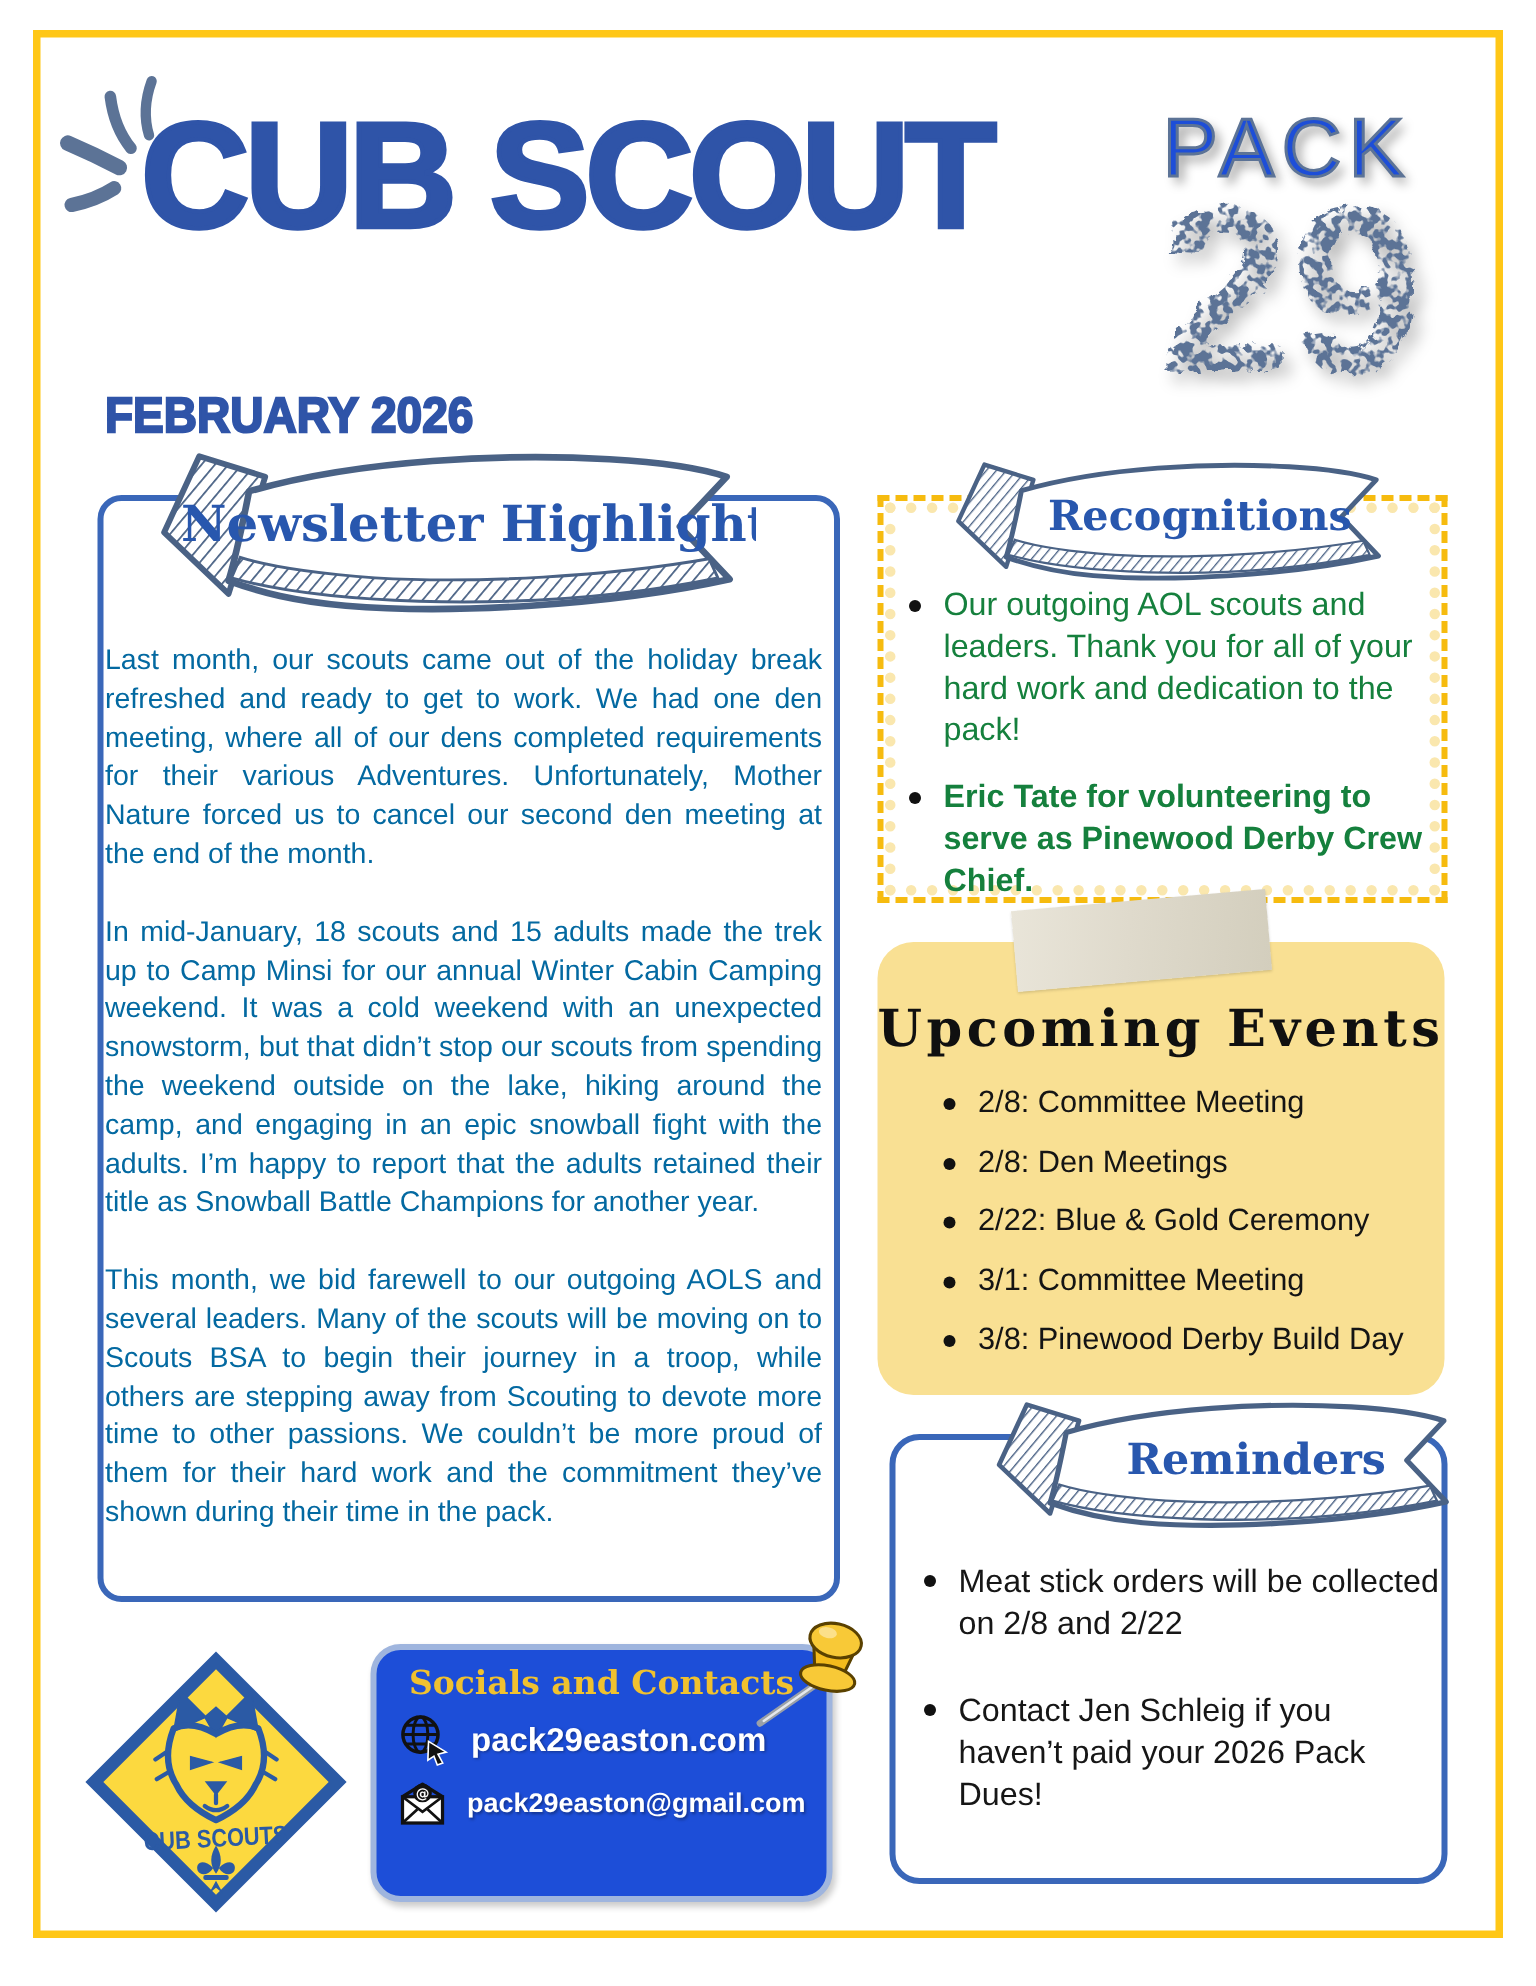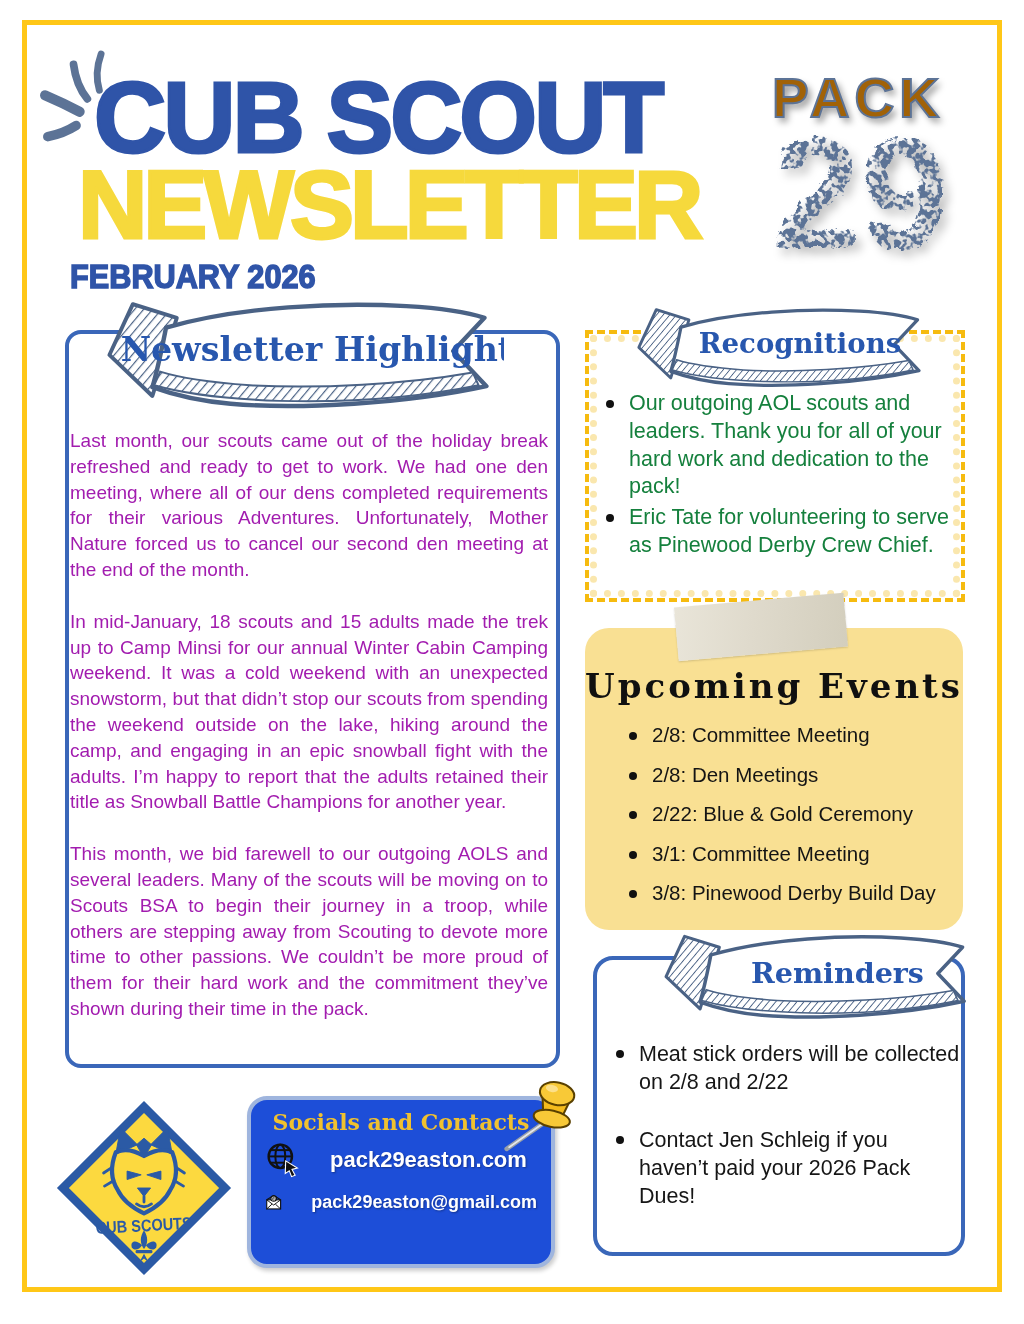--- a/index.html
+++ b/index.html
@@ -17,21 +17,21 @@
   .title1 {
     position:absolute; left:94px; top:60px; font-size:100px; font-weight:bold;
     letter-spacing:-3px; color:#2F54A8; -webkit-text-stroke:3px #2F54A8; white-space:nowrap;
   }
   .title2 {
     position:absolute; left:78px; top:150px; font-size:96px; font-weight:bold;
     letter-spacing:-4px; color:#F6D93C; -webkit-text-stroke:3px #F6D93C; white-space:nowrap;
   }
   .pack-word {
     position:absolute; left:752px; top:66px; width:212px; text-align:center;
-    font-size:55px; font-weight:bold; letter-spacing:5px; color:#a16207;
+    font-size:55px; font-weight:normal; letter-spacing:5px; color:#1d4ed8;
     -webkit-text-stroke:2px #5C7396; text-shadow:4px 5px 7px rgba(0,0,0,.4);
   }
   .pack-num-svg { position:absolute; left:732px; top:98px; filter:drop-shadow(5px 6px 5px rgba(0,0,0,.35)); }
   .issue-date {
     position:absolute; left:70px; top:258px; font-size:33px; font-weight:bold;
     color:#2F54A8; -webkit-text-stroke:1.5px #2F54A8; transform:scaleX(.93); transform-origin:left;
     letter-spacing:0px; white-space:nowrap;
   }
 
   
@@ -43,21 +43,21 @@
   .banner-recognitions text { font-size:38px; }
   .banner-reminders text { font-size:37px; }
 
   
   .highlights-box {
     position:absolute; left:65px; top:330px; width:495px; height:738px;
     border:4px solid #3A67B9; border-radius:16px; box-sizing:border-box; background:#fff;
   }
   .highlights-text {
     position:absolute; left:70px; top:428px; width:478px;
-    font-size:19px; line-height:25.8px; color:#a21caf; text-align:justify;
+    font-size:19px; line-height:25.8px; color:#0369a1; text-align:justify;
   }
   .highlights-text p { margin:0; }
   .highlights-text p + p { margin-top:26px; }
 
   
   .recognitions-box {
     position:absolute; left:585px; top:330px; width:380px; height:272px;
     border:4px dashed #F6BB0F; box-sizing:border-box; background:#fff;
   }
   .recognitions-box::before {
@@ -66,21 +66,21 @@
   .bullets { list-style:none; margin:0; padding:0; }
   .bullets li { position:relative; padding-left:27px; }
   .bullets li::before {
     content:""; position:absolute; left:4px; top:10px; width:8px; height:8px;
     border-radius:50%; background:#111;
   }
   .recognitions-list {
     position:absolute; left:602px; top:390px; width:352px;
     font-size:21.5px; line-height:27.8px; color:#15803d;
   }
-  .recognitions-list li + li { margin-top:3px; }
+  .recognitions-list li + li { margin-top:17px;font-weight:bold; }
 
   
   .events-box {
     position:absolute; left:585px; top:628px; width:378px; height:302px;
     background:#F9E093; border-radius:24px;
   }
   .tape {
     position:absolute; left:676px; top:600px; width:170px; height:54px;
     background:linear-gradient(100deg,#E9E5D9 0%,#DFDACC 45%,#D3CEBD 100%);
     transform:rotate(-5deg); box-shadow:0 1px 2px rgba(0,0,0,.15);
@@ -112,21 +112,21 @@
   .socials-box {
     position:absolute; left:247px; top:1096px; width:308px; height:172px;
     background:#1d4ed8; border:4px solid #9FB5DE; border-radius:20px; box-sizing:border-box;
     box-shadow:2px 3px 4px rgba(0,0,0,.2);
   }
   .socials-title {
     margin-top:9px; text-align:center; font-family:"DejaVu Serif", serif;
     font-weight:bold; font-size:22px; color:#F0C12F;
   }
   .social-row {
-    display:flex; align-items:center; gap:29px; padding:0 14px; margin-top:7px;
+    display:flex; align-items:center; gap:13px; padding:0 14px; margin-top:7px;
   }
   .social-row .label {
     color:#fff; font-weight:bold; font-size:22px; text-shadow:1px 1px 2px rgba(0,0,0,.35);
     white-space:nowrap;
   }
   .social-row .label.small { font-size:18px; }
   .pushpin { position:absolute; left:498px; top:1070px; }
 </style>
 </head>
 <body>
@@ -154,21 +154,20 @@
   <svg class="burst" width="86" height="132" viewBox="0 0 100 150">
     <g stroke="#5C7396" fill="none" stroke-linecap="round">
       <path d="M78,10 Q70,32 76,52" stroke-width="8"></path>
       <path d="M46,22 Q49,46 62,62" stroke-width="9"></path>
       <path d="M13,58 Q34,67 53,77" stroke-width="12"></path>
       <path d="M16,106 Q35,102 49,93" stroke-width="11"></path>
     </g>
   </svg>
 
   <div class="title1">CUB SCOUT</div>
-  <div class="title2">NEWSLETTER</div>
   <div class="pack-word">PACK</div>
   <svg class="pack-num-svg" width="256" height="162" viewBox="0 0 256 162">
     <text x="128" y="150" text-anchor="middle" font-size="158" font-weight="bold" font-family="'Liberation Sans',sans-serif" fill="#5C7396" filter="url(#crack)">29</text>
   </svg>
   <div class="issue-date">FEBRUARY 2026</div>
 
   <div class="highlights-box"></div>
   <svg class="banner banner-highlights" style="left:84px; top:294px;" width="420" height="118" viewBox="0 0 430 120">
     <path d="M50,10 L95,24 L70,104 L26,62 Z" fill="url(#hatch)" stroke="#4A6285" stroke-width="4" stroke-linejoin="round"></path>
     <path d="M84,34 C160,12 260,8 330,12 C365,14 392,18 410,24 L378,58 L412,94 C330,112 220,118 150,112 C115,109 92,103 70,95 C76,75 80,54 84,34 Z" fill="#ffffff" stroke="#4A6285" stroke-width="4.5" stroke-linejoin="round"></path>

